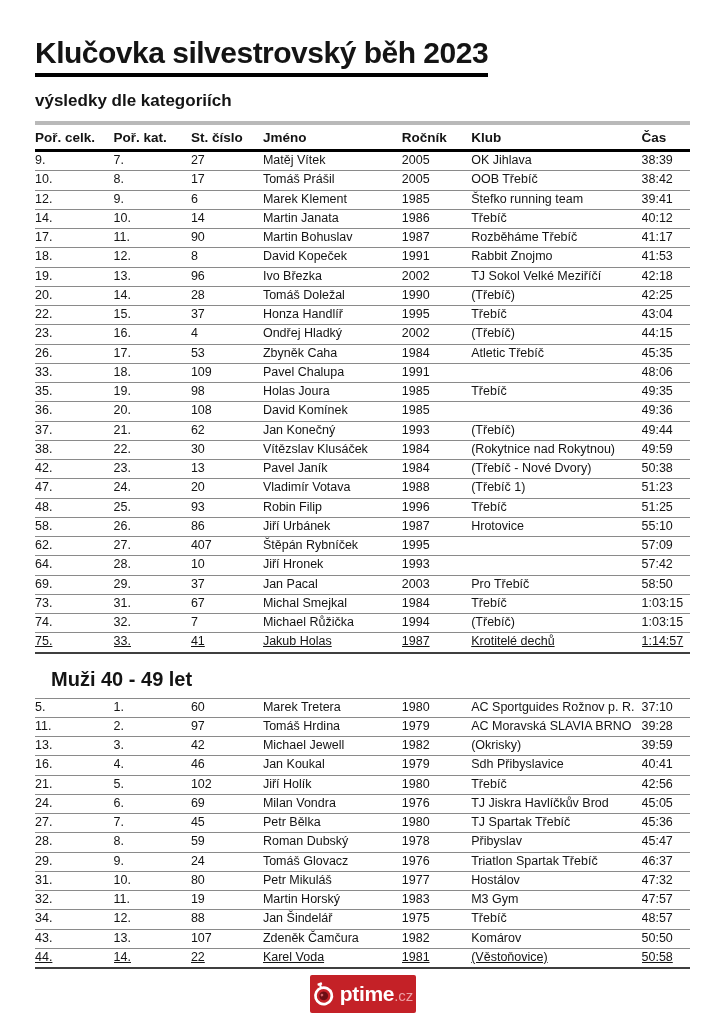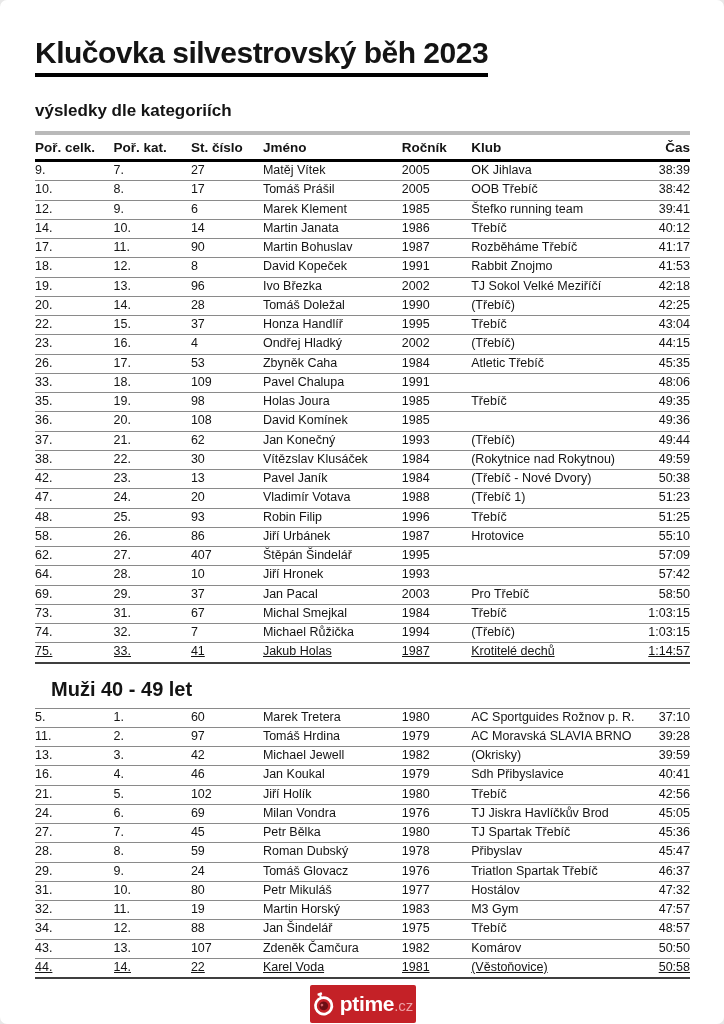--- a/index.html
+++ b/index.html
@@ -1,42 +1,42 @@
 <!DOCTYPE html>
 <html><head>
 <meta charset="utf-8">
 <style>
   * { box-sizing: border-box; }
   html, body { margin: 0; padding: 0; background: #e8e8e8; }
   body { width: 724px; font-family: "Liberation Sans", "DejaVu Sans", sans-serif; color: #141414; }
   .page {
     width: 724px; height: 1024px; background: #fff; overflow: hidden;
     padding: 28px 34px 14px 35px;
-    display: flex; flex-direction: column; border-radius: 7px;
+    display: flex; flex-direction: column;
   }
   .title {
     font-size: 30px; font-weight: bold; letter-spacing: -0.5px;
     margin: 8px 0 0; align-self: flex-start;
     border-bottom: 4px solid #000; padding-bottom: 3px;
   }
-  .subtitle { font-size: 17px; font-weight: bold; margin: 24px 0 10px; }
+  .subtitle { font-size: 17px; font-weight: bold; margin: 14px 0 10px; }
 
   table { width: 100%; border-collapse: collapse; table-layout: fixed; }
   table.first { border-top: 4px solid #b9b9b9; }
   table.second { border-top: 1px solid #8a8a8a; }
   th {
     text-align: left; font-size: 13.5px; font-weight: bold;
     padding: 5px 0 4px; border-bottom: 3px solid #000; white-space: nowrap;
   }
   td {
     font-size: 12.5px; line-height: 1.06; padding: 2px 0 3px;
     border-bottom: 1px solid #8a8a8a; white-space: nowrap; overflow: hidden;
   }
   tbody tr:last-child td { border-bottom: 2.5px solid #3f3f3f; text-decoration: underline; }
-  .col-cas { text-align: right; }
+  .col-cas { }
   .section-title { font-size: 20px; font-weight: bold; margin: 14px 16px 7px; }
 
   .logo-row { margin-top: auto; display: flex; justify-content: center; padding: 6px 0 3px; }
   .logo {
     width: 106px; height: 38px; border-radius: 2px;
     display: flex; align-items: center; justify-content: center; gap: 5px;
   }
   .logo .brand { font-weight: bold; font-size: 21px; color: #fff; letter-spacing: -0.3px; }
   .logo .tld { font-size: 15px; }
 </style>
@@ -247,21 +247,21 @@
           <td>86</td>
           <td>Jiří Urbánek</td>
           <td>1987</td>
           <td>Hrotovice</td>
           <td class="col-cas">55:10</td>
         </tr>
         <tr>
           <td>62.</td>
           <td>27.</td>
           <td>407</td>
-          <td>Štěpán Šindelář</td>
+          <td>Štěpán Rybníček</td>
           <td>1995</td>
           <td></td>
           <td class="col-cas">57:09</td>
         </tr>
         <tr>
           <td>64.</td>
           <td>28.</td>
           <td>10</td>
           <td>Jiří Hronek</td>
           <td>1993</td>

